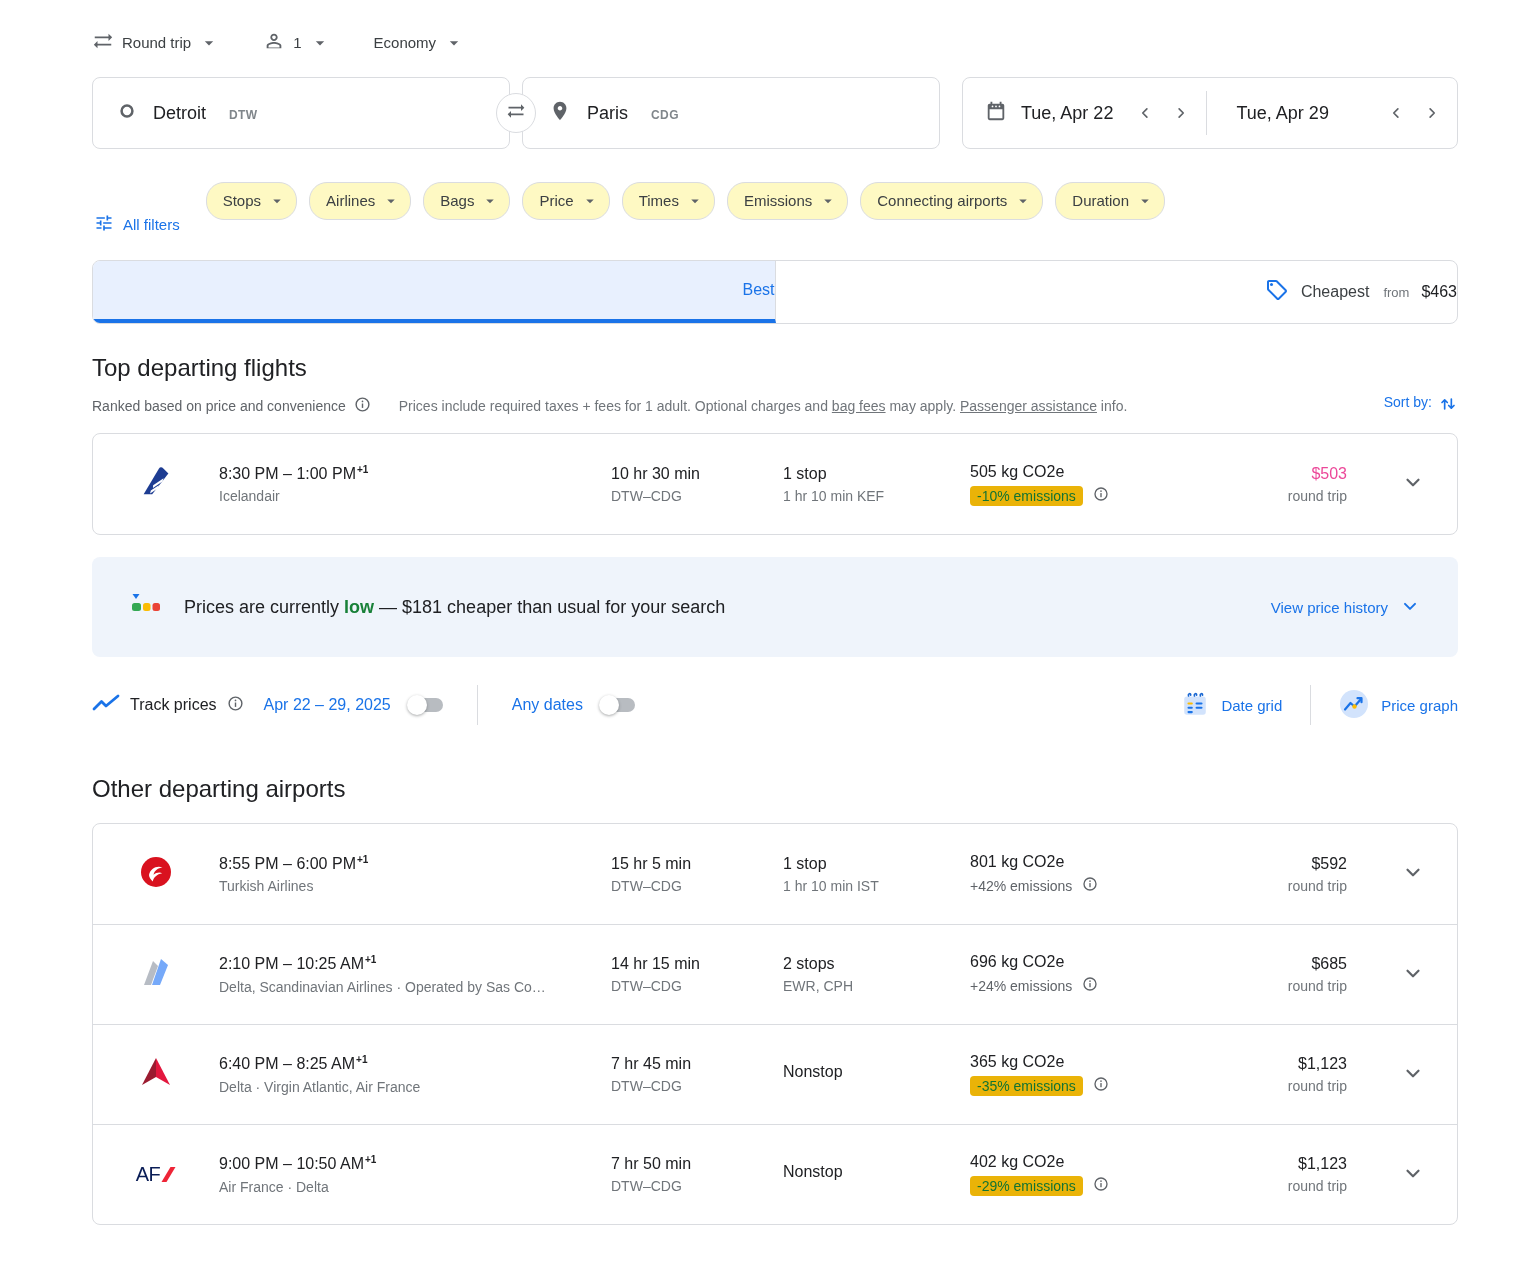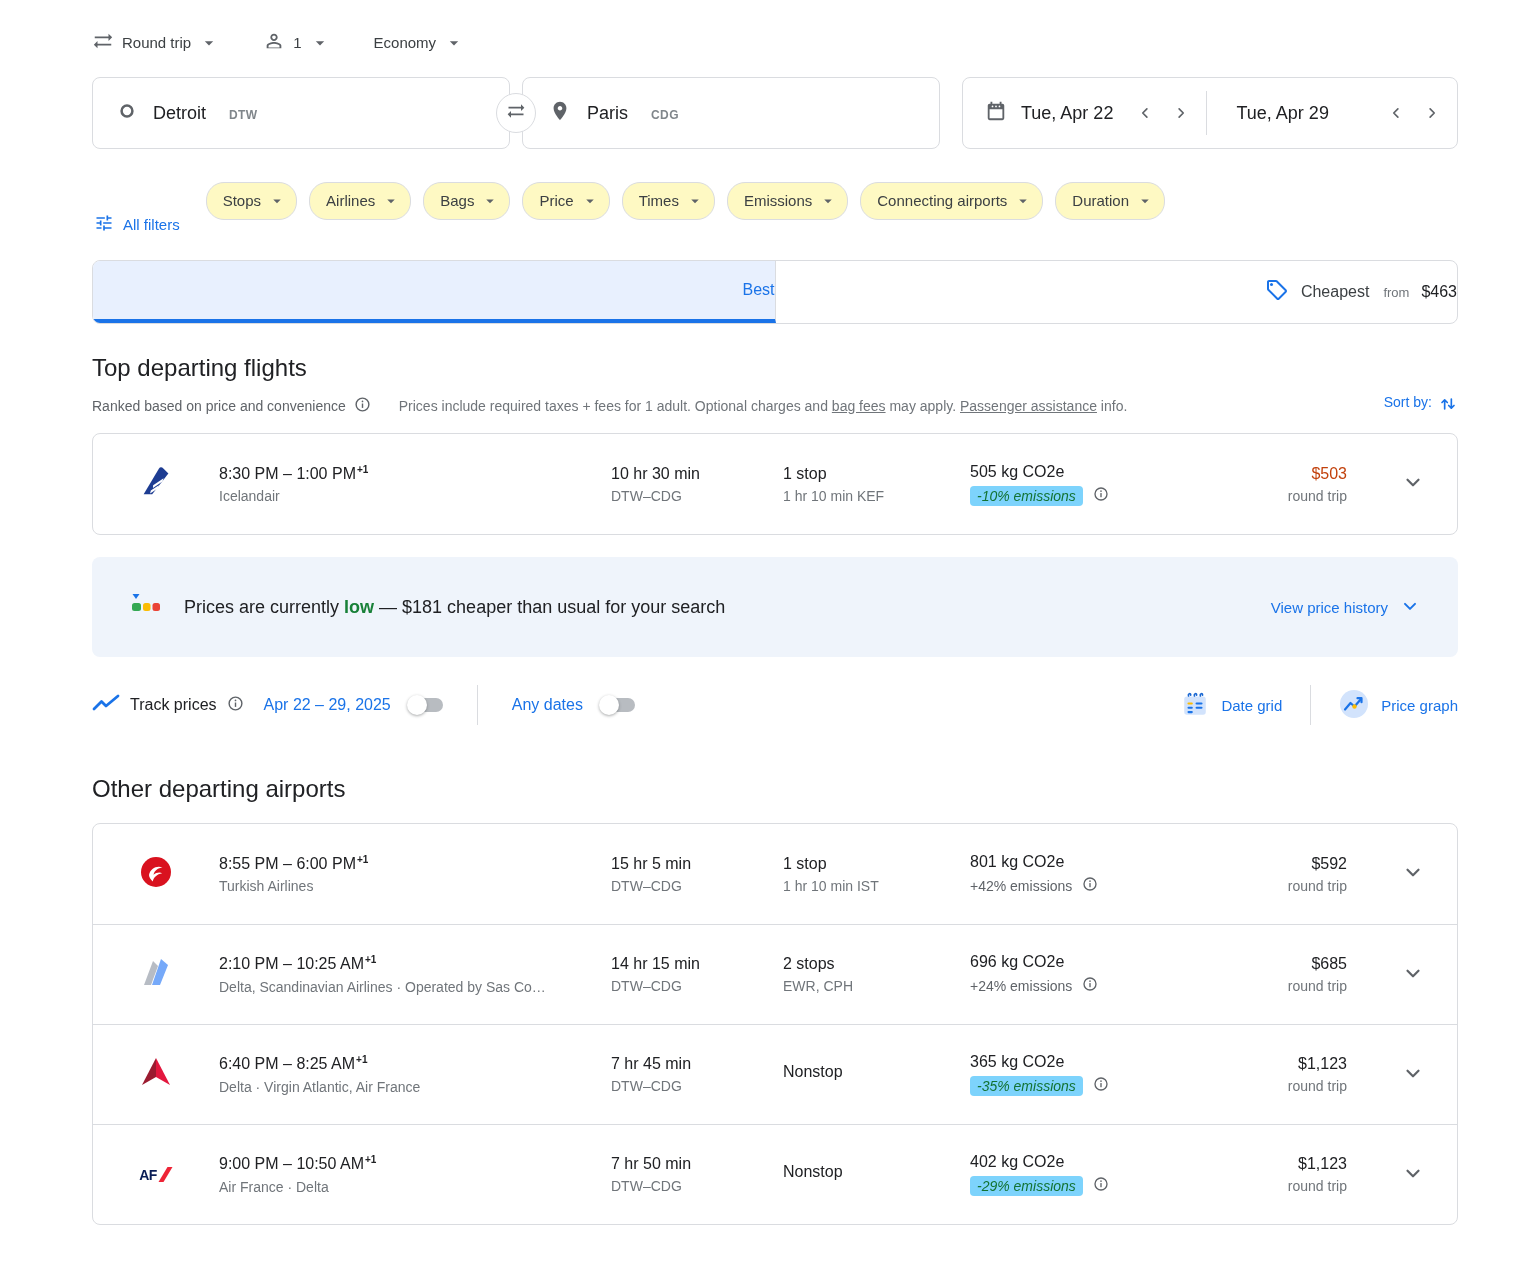--- a/index.html
+++ b/index.html
@@ -63,25 +63,25 @@
   
   .flight-card { border:1px solid #dadce0; border-radius:8px; margin-top:16px; background:#fff; }
   .row-grid { display:grid; grid-template-columns:126px 392px 172px 187px 240px 1fr 88px; align-items:center; height:100px; cursor:pointer; }
   .flight-row + .flight-row { border-top:1px solid #dadce0; }
   .col-logo { display:flex; justify-content:center; align-items:center; }
   .times { font-size:16px; font-weight:500; color:#202124; }
   .times sup { font-size:10px; font-weight:600; vertical-align:super; margin-left:1px; }
   .subtext { font-size:14px; color:#70757a; margin-top:5px; white-space:nowrap; overflow:hidden; text-overflow:ellipsis; padding-right:12px; }
   .cell-main { font-size:16px; color:#202124; }
   .emissions-line { display:flex; align-items:center; gap:10px; margin-top:5px; }
-  .badge-good { background:#7dd3fc; color:#137333; font-size:14px; padding:2px 7px; border-radius:4px;font-style:italic; }
+  .badge-good { background:#eab308; color:#137333; font-size:14px; padding:2px 7px; border-radius:4px; }
   .em-plain { color:#5f6368; font-size:14px; }
   .col-price { text-align:right; padding-right:22px; }
   .price { font-size:16px; font-weight:500; color:#202124; }
-  .price.green { color:#c2410c; }
+  .price.green { color:#ec4899; }
   .col-chevron { display:flex; justify-content:center; }
 
   
   .insight-banner { margin-top:22px; height:100px; background:#eff4fb; border-radius:8px; display:flex; align-items:center; padding:0 38px; }
   .insight-text { font-size:18px; color:#202124; margin-left:22px; }
   .insight-low { color:#188038; font-weight:700; }
   .view-history { margin-left:auto; display:flex; align-items:center; gap:12px; color:#1a73e8; font-size:15px; font-weight:500; cursor:pointer; }
 
   
   .track-row { display:flex; align-items:center; margin-top:24px; height:48px; }
@@ -95,21 +95,21 @@
   .tools { margin-left:auto; display:flex; align-items:center; }
   .tools .v-div2 { width:1px; height:40px; background:#dadce0; margin:0 28px; }
 
   .other-title { margin-top:46px; }
 
   
   .view-more { display:flex; align-items:center; height:72px; padding-left:44px; border-top:1px solid #dadce0; cursor:pointer; }
   .view-more-label { font-size:16px; font-weight:500; color:#202124; margin-left:44px; }
 
   .af-logo { display:flex; align-items:center; }
-  .af-text { color:#0a1d56; font-weight:700; font-size:14px; letter-spacing:-.5px; font-family:"Liberation Sans",sans-serif;text-align:center; }
+  .af-text { color:#0a1d56; font-weight:400; font-size:20px; letter-spacing:-.5px; font-family:"Liberation Sans",sans-serif;text-align:center; }
 </style>
 </head>
 <body>
 
 <div class="content">
 
   <div class="top-controls">
     <div class="tc-group">
       <span>
         <svg width="22" height="22" viewBox="0 0 24 24" fill="#5f6368">

